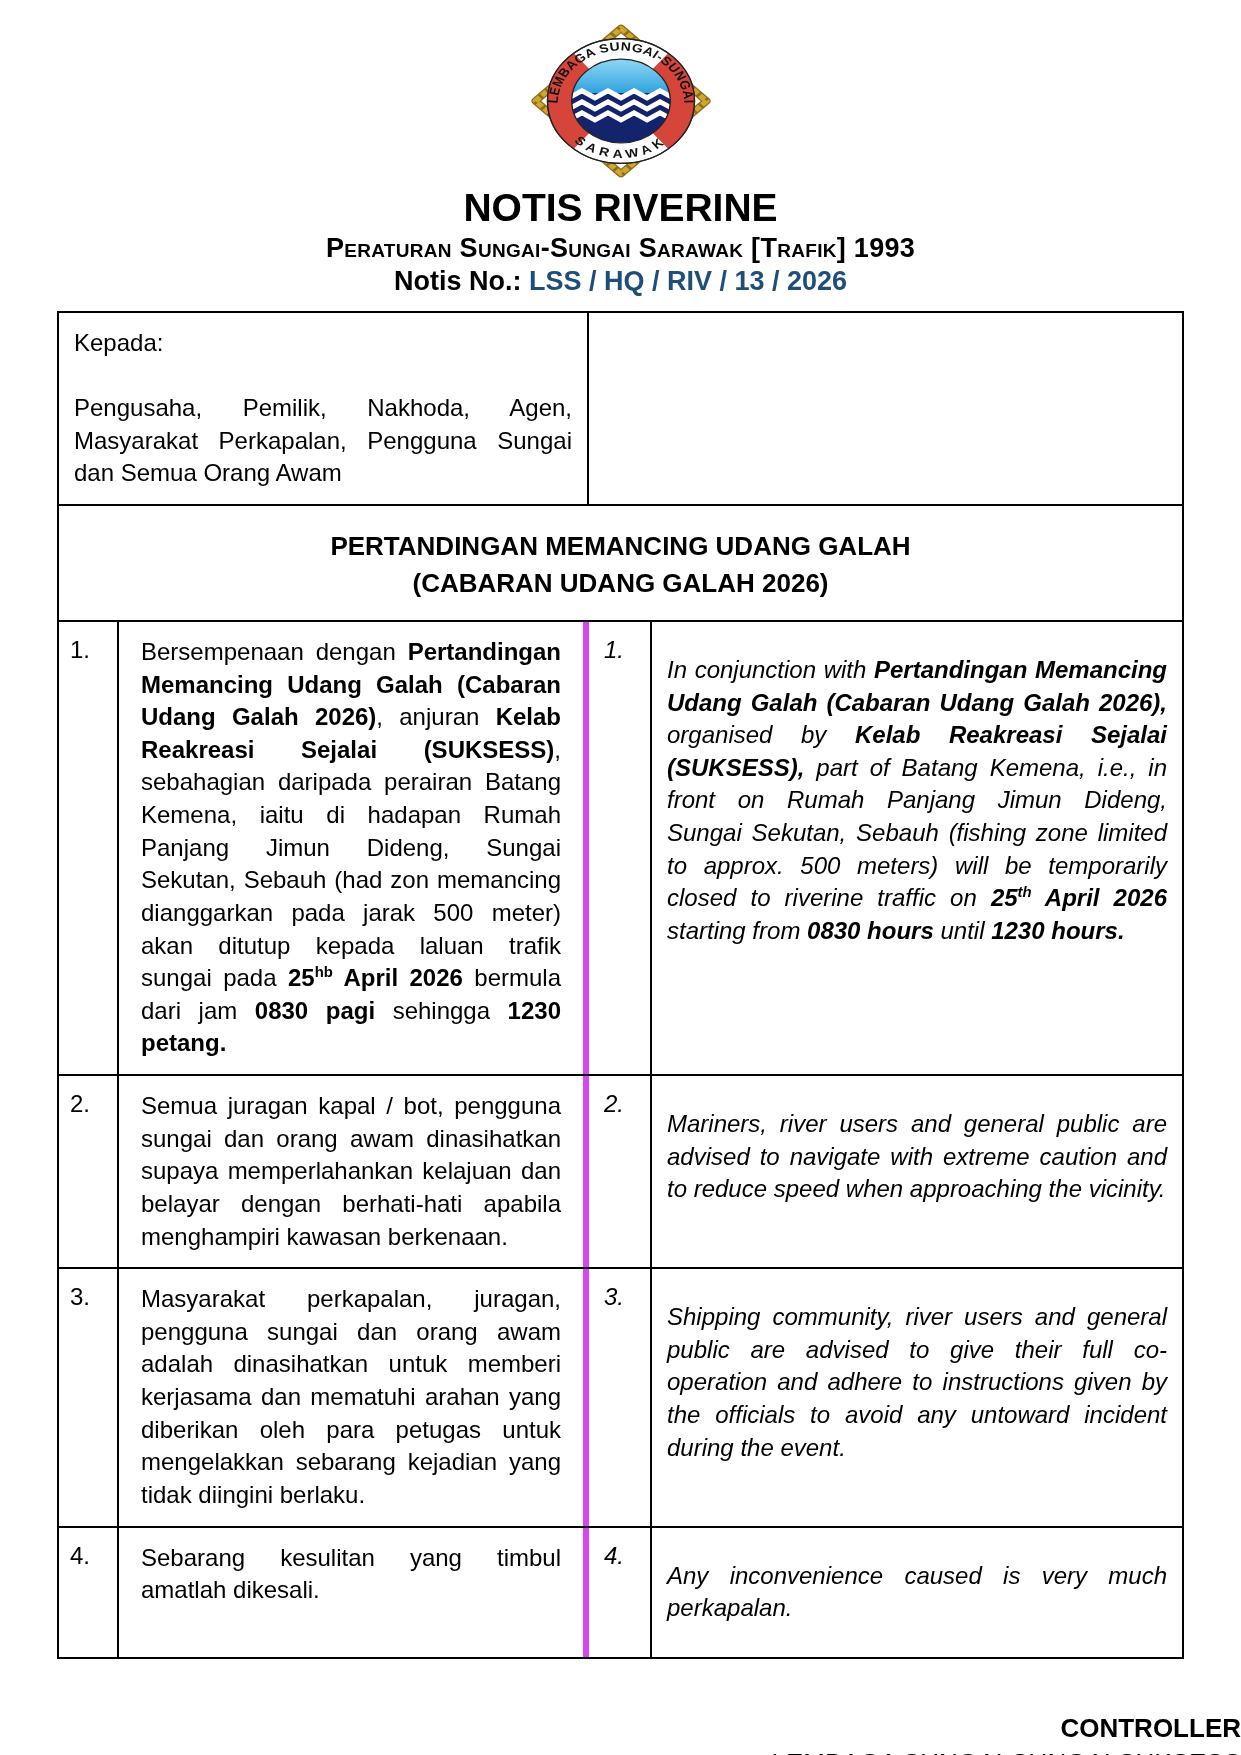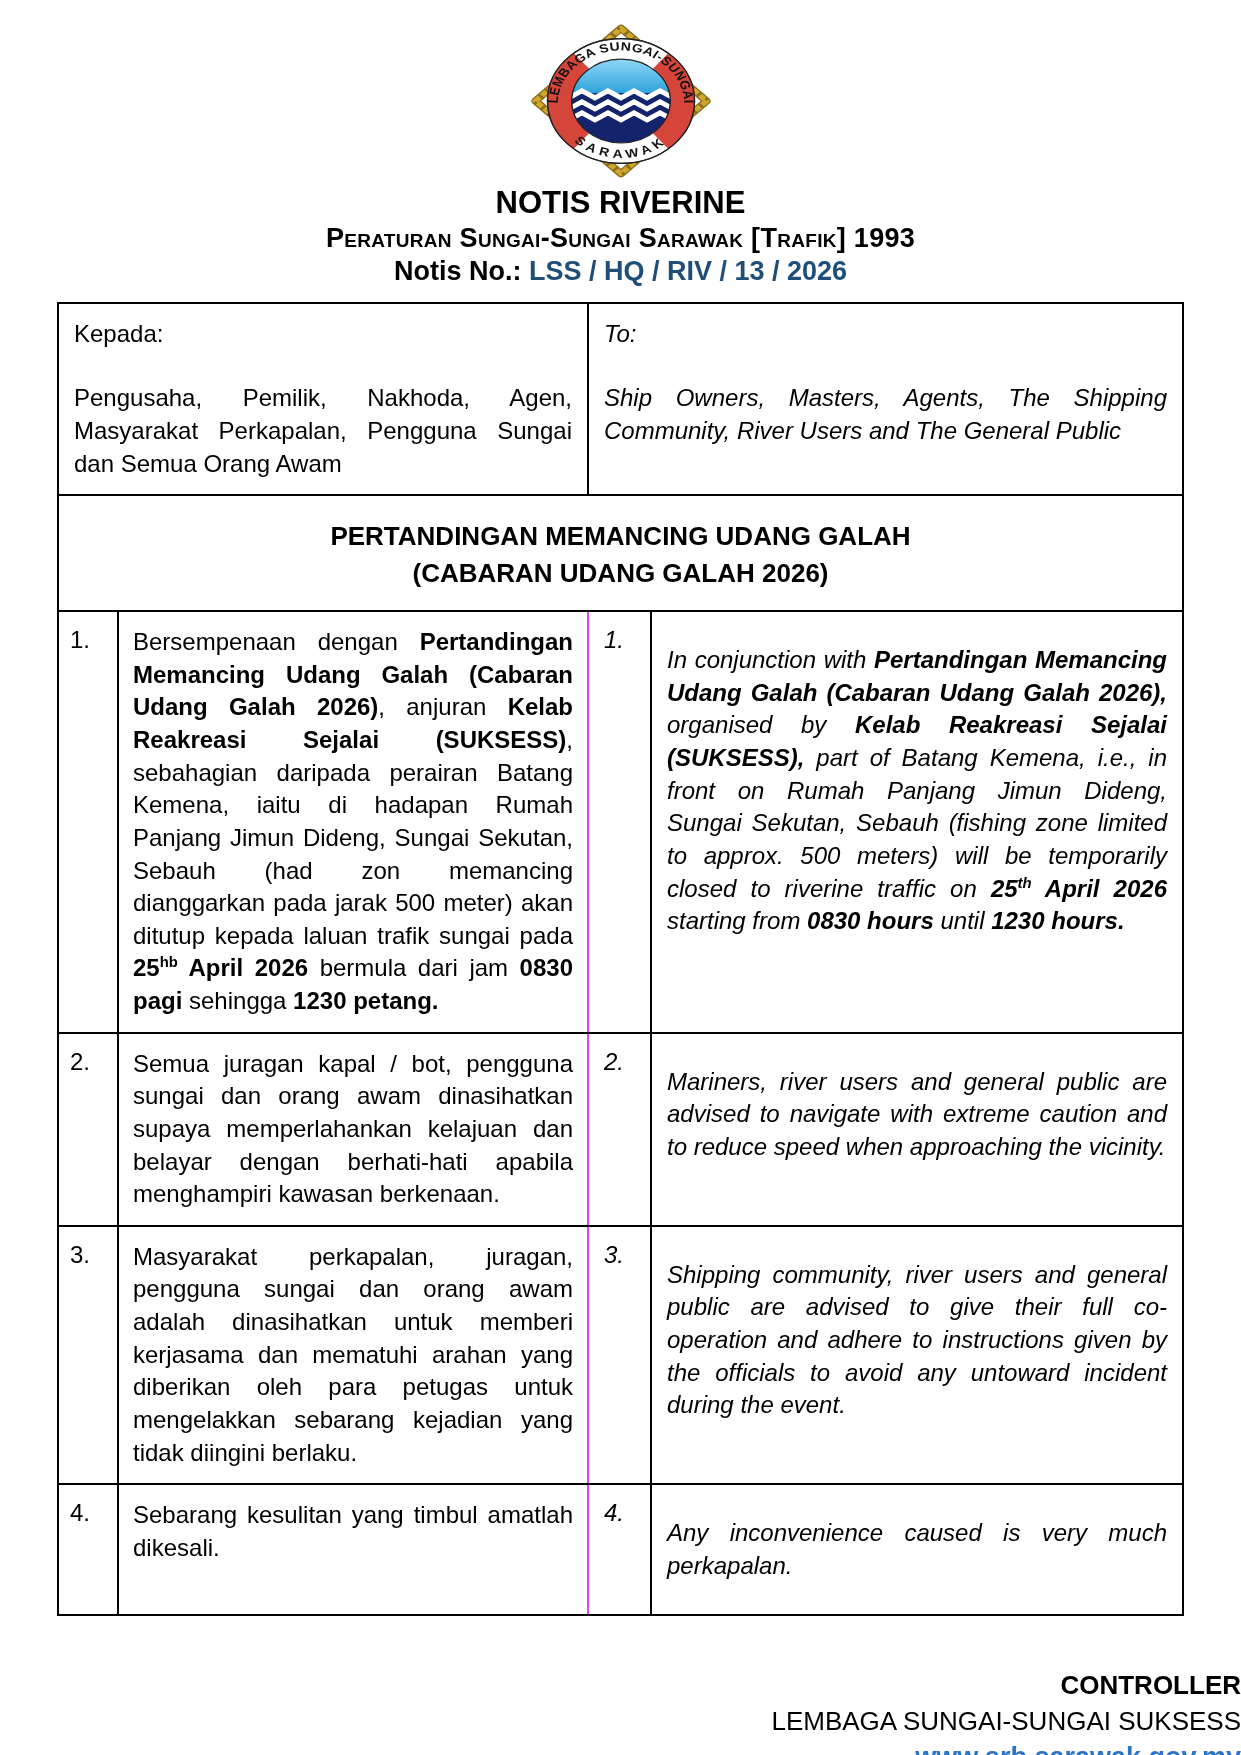--- a/index.html
+++ b/index.html
@@ -8,36 +8,36 @@
         font-family:"Liberation Sans",sans-serif;color:#000;}
   .logo-wrap{padding-top:22px;text-align:center}
   svg.seal{width:186px;height:158px;display:block;margin:0 auto}
   .rope{stroke:var(--rope-dark);stroke-width:9;fill:none;stroke-linejoin:round}
   .rope2{stroke:var(--rope-gold);stroke-width:6;fill:none;stroke-linejoin:round;stroke-dasharray:7 3}
   .ring-bg{fill:#fff;stroke:#222;stroke-width:1.5}
   .ring-red{stroke:var(--ring-red);stroke-width:26;fill:none}
   .ring-edge{fill:none;stroke:#222;stroke-width:1.5}
   .seal-text{font-family:"Liberation Sans",sans-serif;font-weight:bold;fill:#111}
   .header-block{text-align:center;margin-top:4px;line-height:1.22}
-  .h-title{font-size:31px;font-weight:bold}
+  .h-title{font-size:39px;font-weight:bold}
   .h-sub{font-size:27px;font-weight:bold;font-variant:small-caps;letter-spacing:.3px}
   .h-no{font-size:27px;font-weight:bold}
   .h-no .val{color:var(--accent-blue)}
   .tbl{width:1127px;margin:14px auto 11px;border:2px solid #000;font-size:24px}
   .r-top{display:grid;grid-template-columns:530px 1fr;min-height:145px}
   .r-top>.cell{padding:14px 15px;line-height:1.36}
   .r-top>.cell:first-child{border-right:2px solid #000}
   .lbl-gap{height:32px}
   .jtext{text-align:justify}
   .ital{font-style:italic}
   .r-title{border-top:2px solid #000;min-height:116px;text-align:center;font-weight:bold;
            font-size:26px;padding:22px 10px 11px;line-height:1.42}
   .n-row{display:grid;grid-template-columns:60px 470px 63px 1fr;border-top:2px solid #000}
   .n-row>.numcell{border-right:2px solid #000;padding:14px 4px 14px 11px}
-  .n-row>.malcell{border-right:2px solid #d946ef;padding:14px 14px;text-align:justify;line-height:1.36}
+  .n-row>.malcell{border-right:6px solid #d946ef;padding:14px 22px;text-align:justify;line-height:1.36}
   .n-row>.engnumcell{border-right:2px solid #000;font-style:italic;padding:14px 4px 14px 15px}
   .n-row>.engcell{font-style:italic;padding:32px 15px;text-align:justify;line-height:1.36}
   .rh-0{min-height:394px}.rh-1{min-height:178px}.rh-2{min-height:245px}.rh-3{min-height:95px}
   sup{font-size:.62em;vertical-align:super;line-height:0}
   .footer{text-align:right;margin-top:52px;line-height:1.35}
   .f1{font-weight:bold;font-size:26px}
   .f2{font-size:26px}
   .f-link{font-size:27px;font-weight:bold;color:var(--link-blue);
           text-decoration:underline;display:inline-block;cursor:pointer}
 </style>
@@ -88,25 +88,20 @@
     <div class="h-no"><span>Notis No.:</span> <span class="val">LSS / HQ / RIV / 13 / 2026</span></div>
   </div>
 
   <div class="tbl">
     <div class="r-top">
       <div class="cell">
         <div>Kepada:</div>
         <div class="lbl-gap"></div>
         <div class="jtext">Pengusaha, Pemilik, Nakhoda, Agen, Masyarakat Perkapalan, Pengguna Sungai dan Semua Orang Awam</div>
       </div>
-      <div class="cell ital">
-        <div>To:</div>
-        <div class="lbl-gap"></div>
-        <div class="jtext">Ship Owners, Masters, Agents, The Shipping Community, River Users and The General Public</div>
-      </div>
     </div>
     <div class="r-title">
       <div>PERTANDINGAN MEMANCING UDANG GALAH</div>
       <div>(CABARAN UDANG GALAH 2026)</div>
     </div>
     <div id="notice-rows">
         <div class="n-row rh-0">
           <div class="cell numcell">1.</div>
           <div class="cell malcell"><span>Bersempenaan dengan </span><span style="font-weight: bold;">Pertandingan Memancing Udang Galah (Cabaran Udang Galah 2026)</span><span>, anjuran </span><span style="font-weight: bold;">Kelab Reakreasi Sejalai (SUKSESS)</span><span>, sebahagian daripada perairan Batang Kemena, iaitu di hadapan Rumah Panjang Jimun Dideng, Sungai Sekutan, Sebauh (had zon memancing dianggarkan pada jarak 500 meter) akan ditutup kepada laluan trafik sungai pada </span><span style="font-weight: bold;">25</span><sup style="font-weight: bold;">hb</sup><span style="font-weight: bold;"> April 2026</span><span> bermula dari jam </span><span style="font-weight: bold;">0830 pagi</span><span> sehingga </span><span style="font-weight: bold;">1230 petang.</span></div>
           <div class="cell engnumcell">1.</div>

